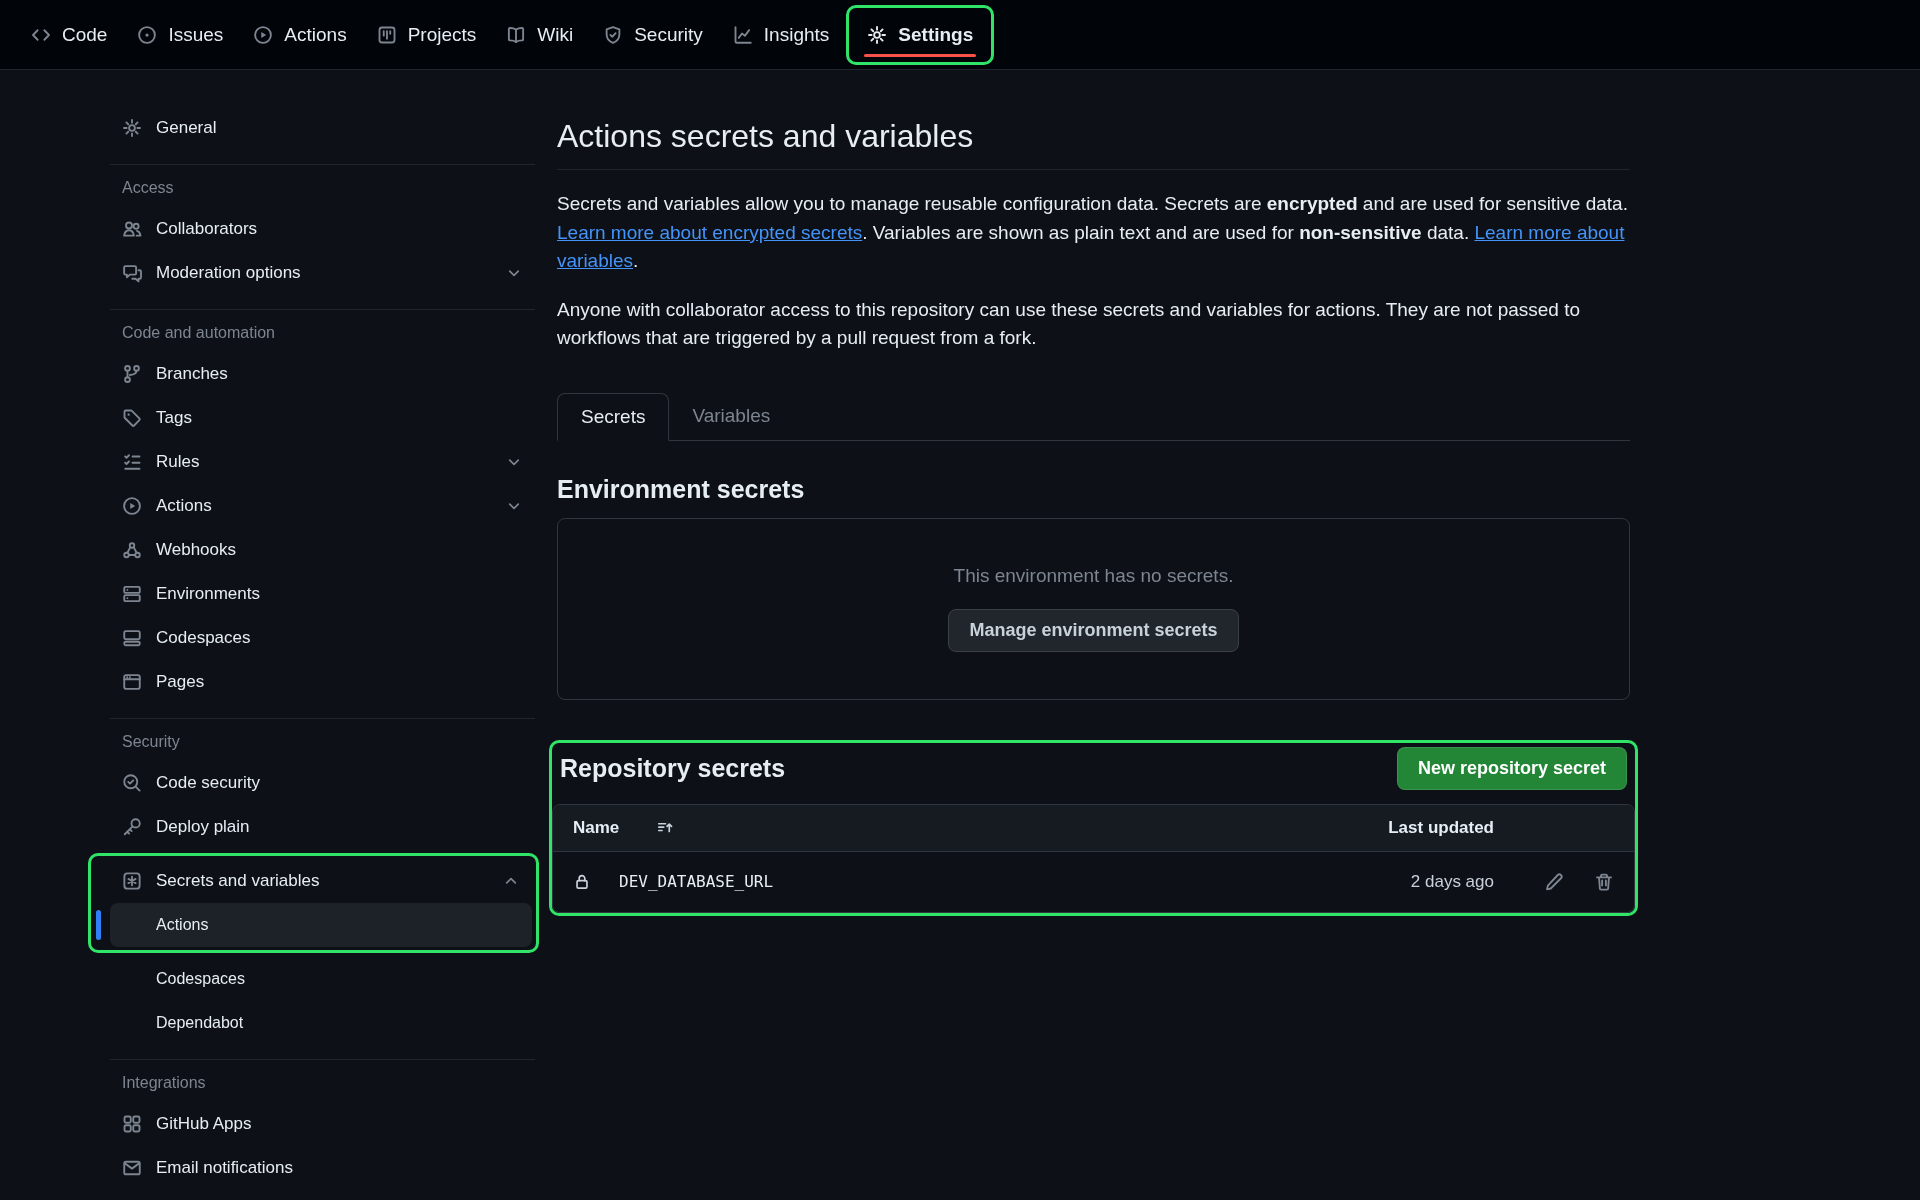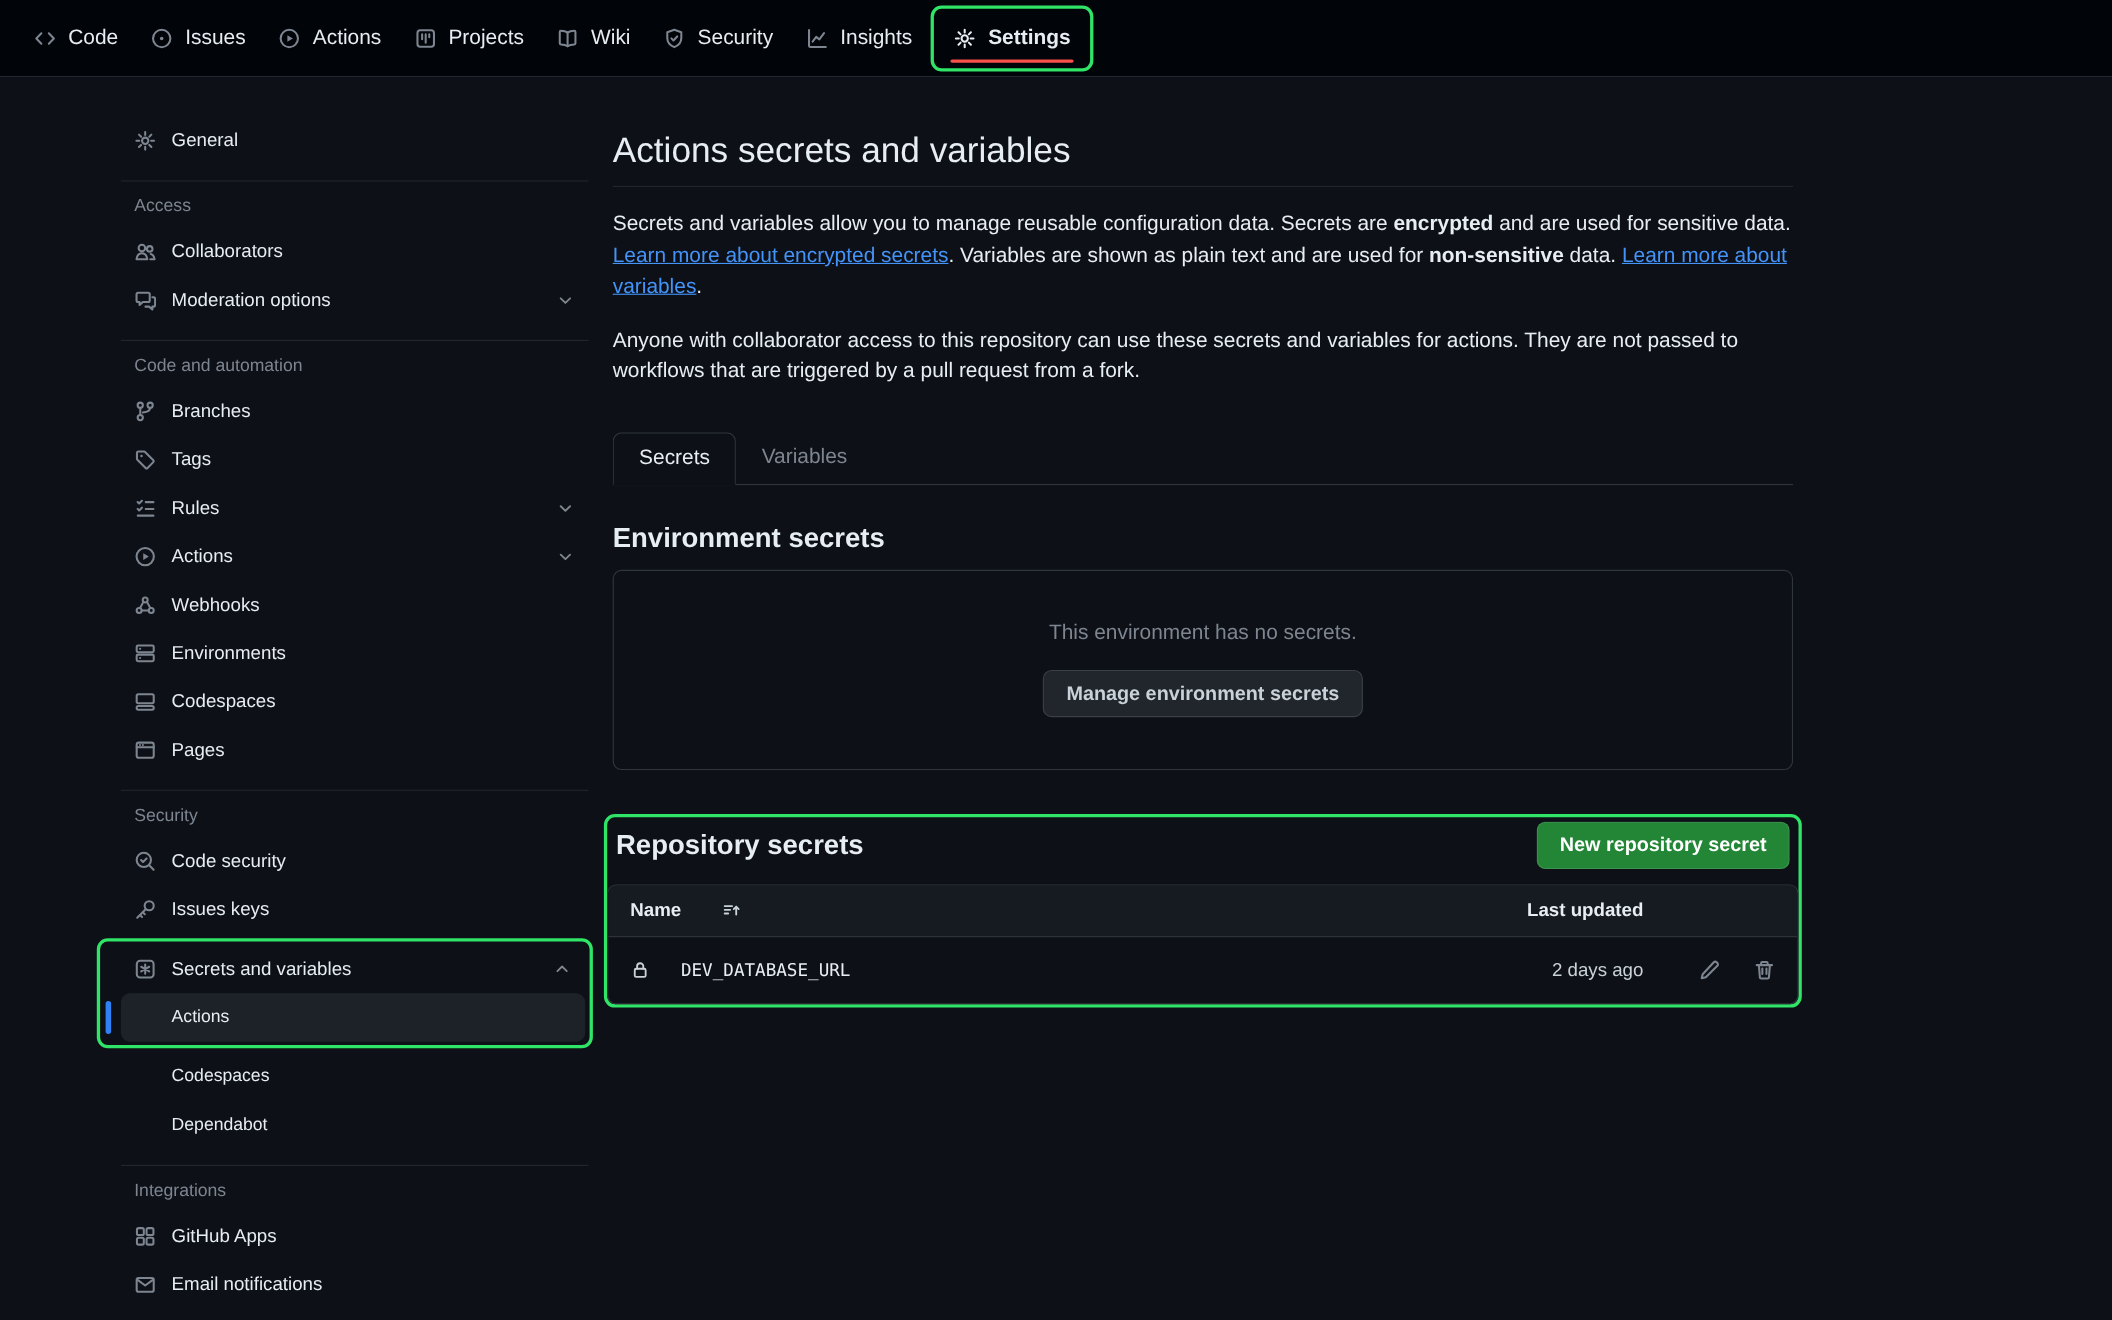--- a/index.html
+++ b/index.html
@@ -301,21 +301,21 @@
         </span>
       <span>Code security</span>
     </div>
     <div class="sb-item">
       <span class="ic">
           <svg viewBox="0 0 16 16">
             <circle cx="10.9" cy="5.1" r="3.3"></circle>
             <path d="M8.5 7.5 2.2 13.8M4.2 11.8l1.5 1.5M6.2 9.8l1.5 1.5"></path>
           </svg>
         </span>
-      <span>Issues keys</span>
+      <span>Deploy plain</span>
     </div>
 
     <div class="sb-annotate">
       <div class="sb-item">
         <span class="ic">
             <svg viewBox="0 0 16 16">
               <rect x="1.9" y="1.9" width="12.2" height="12.2" rx="2.4"></rect>
               <path d="M8 4.6v6.8M5.1 6.3l5.8 3.4M10.9 6.3 5.1 9.7"></path>
             </svg>
           </span>

